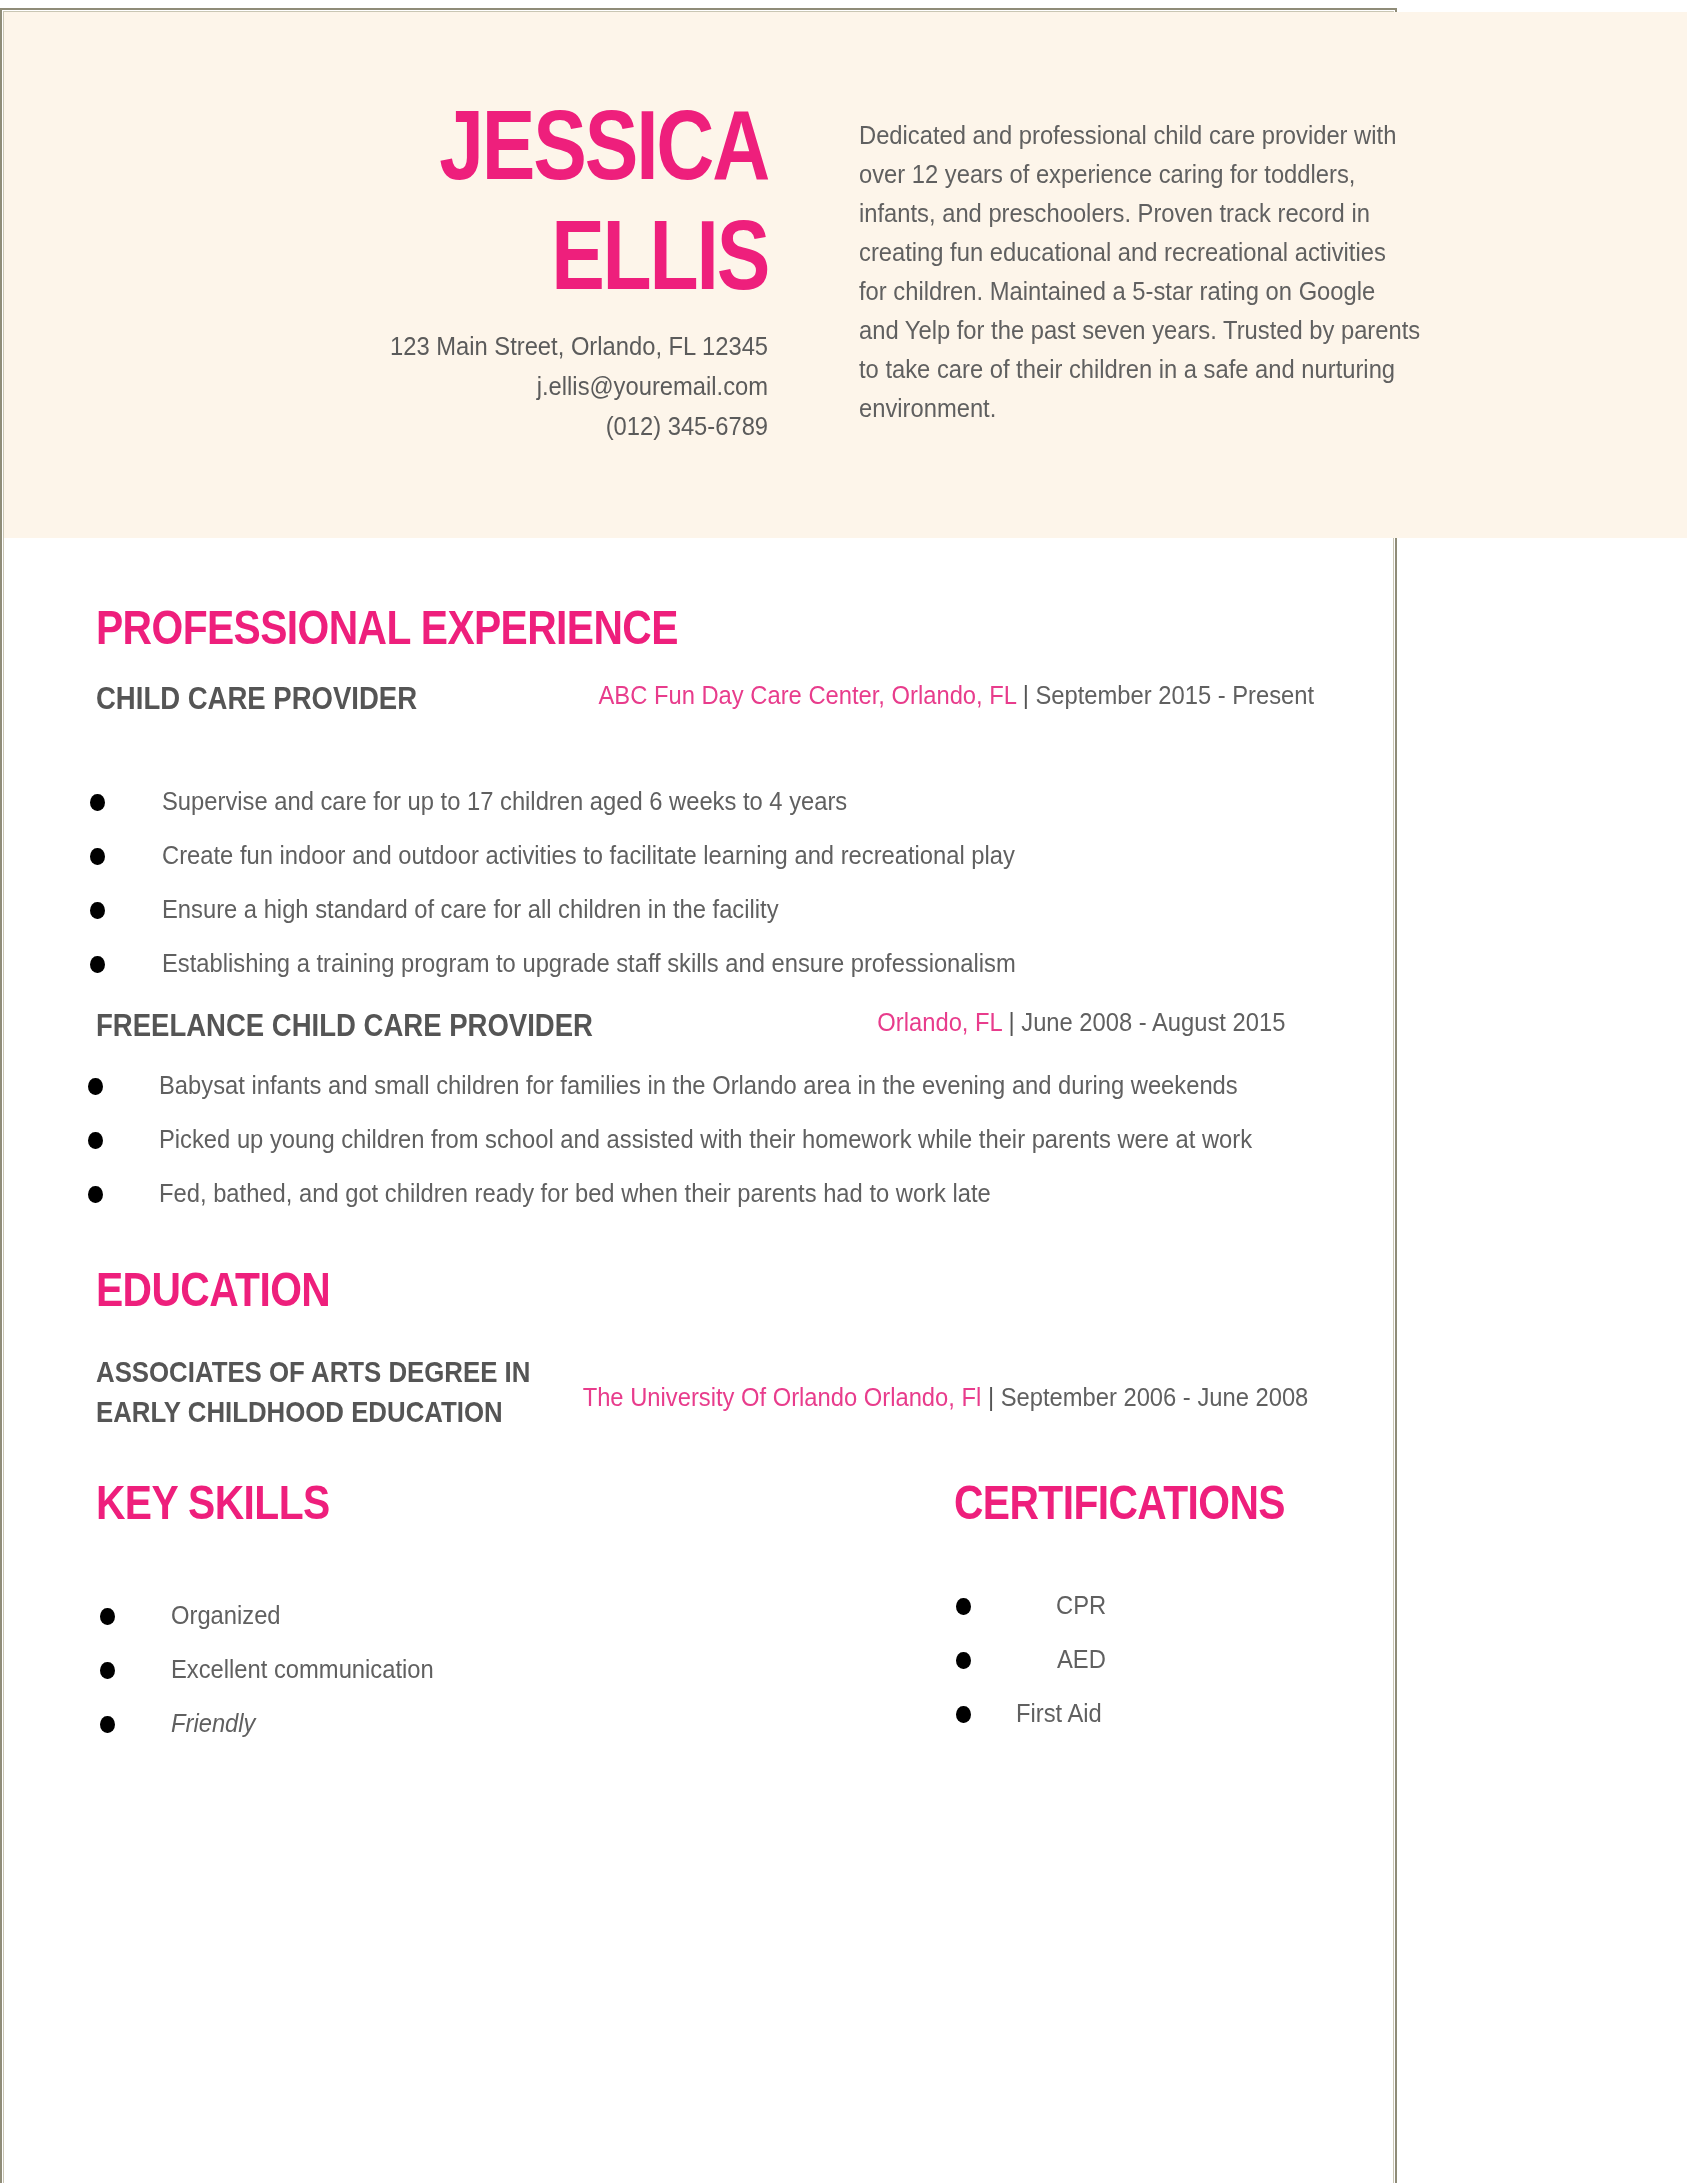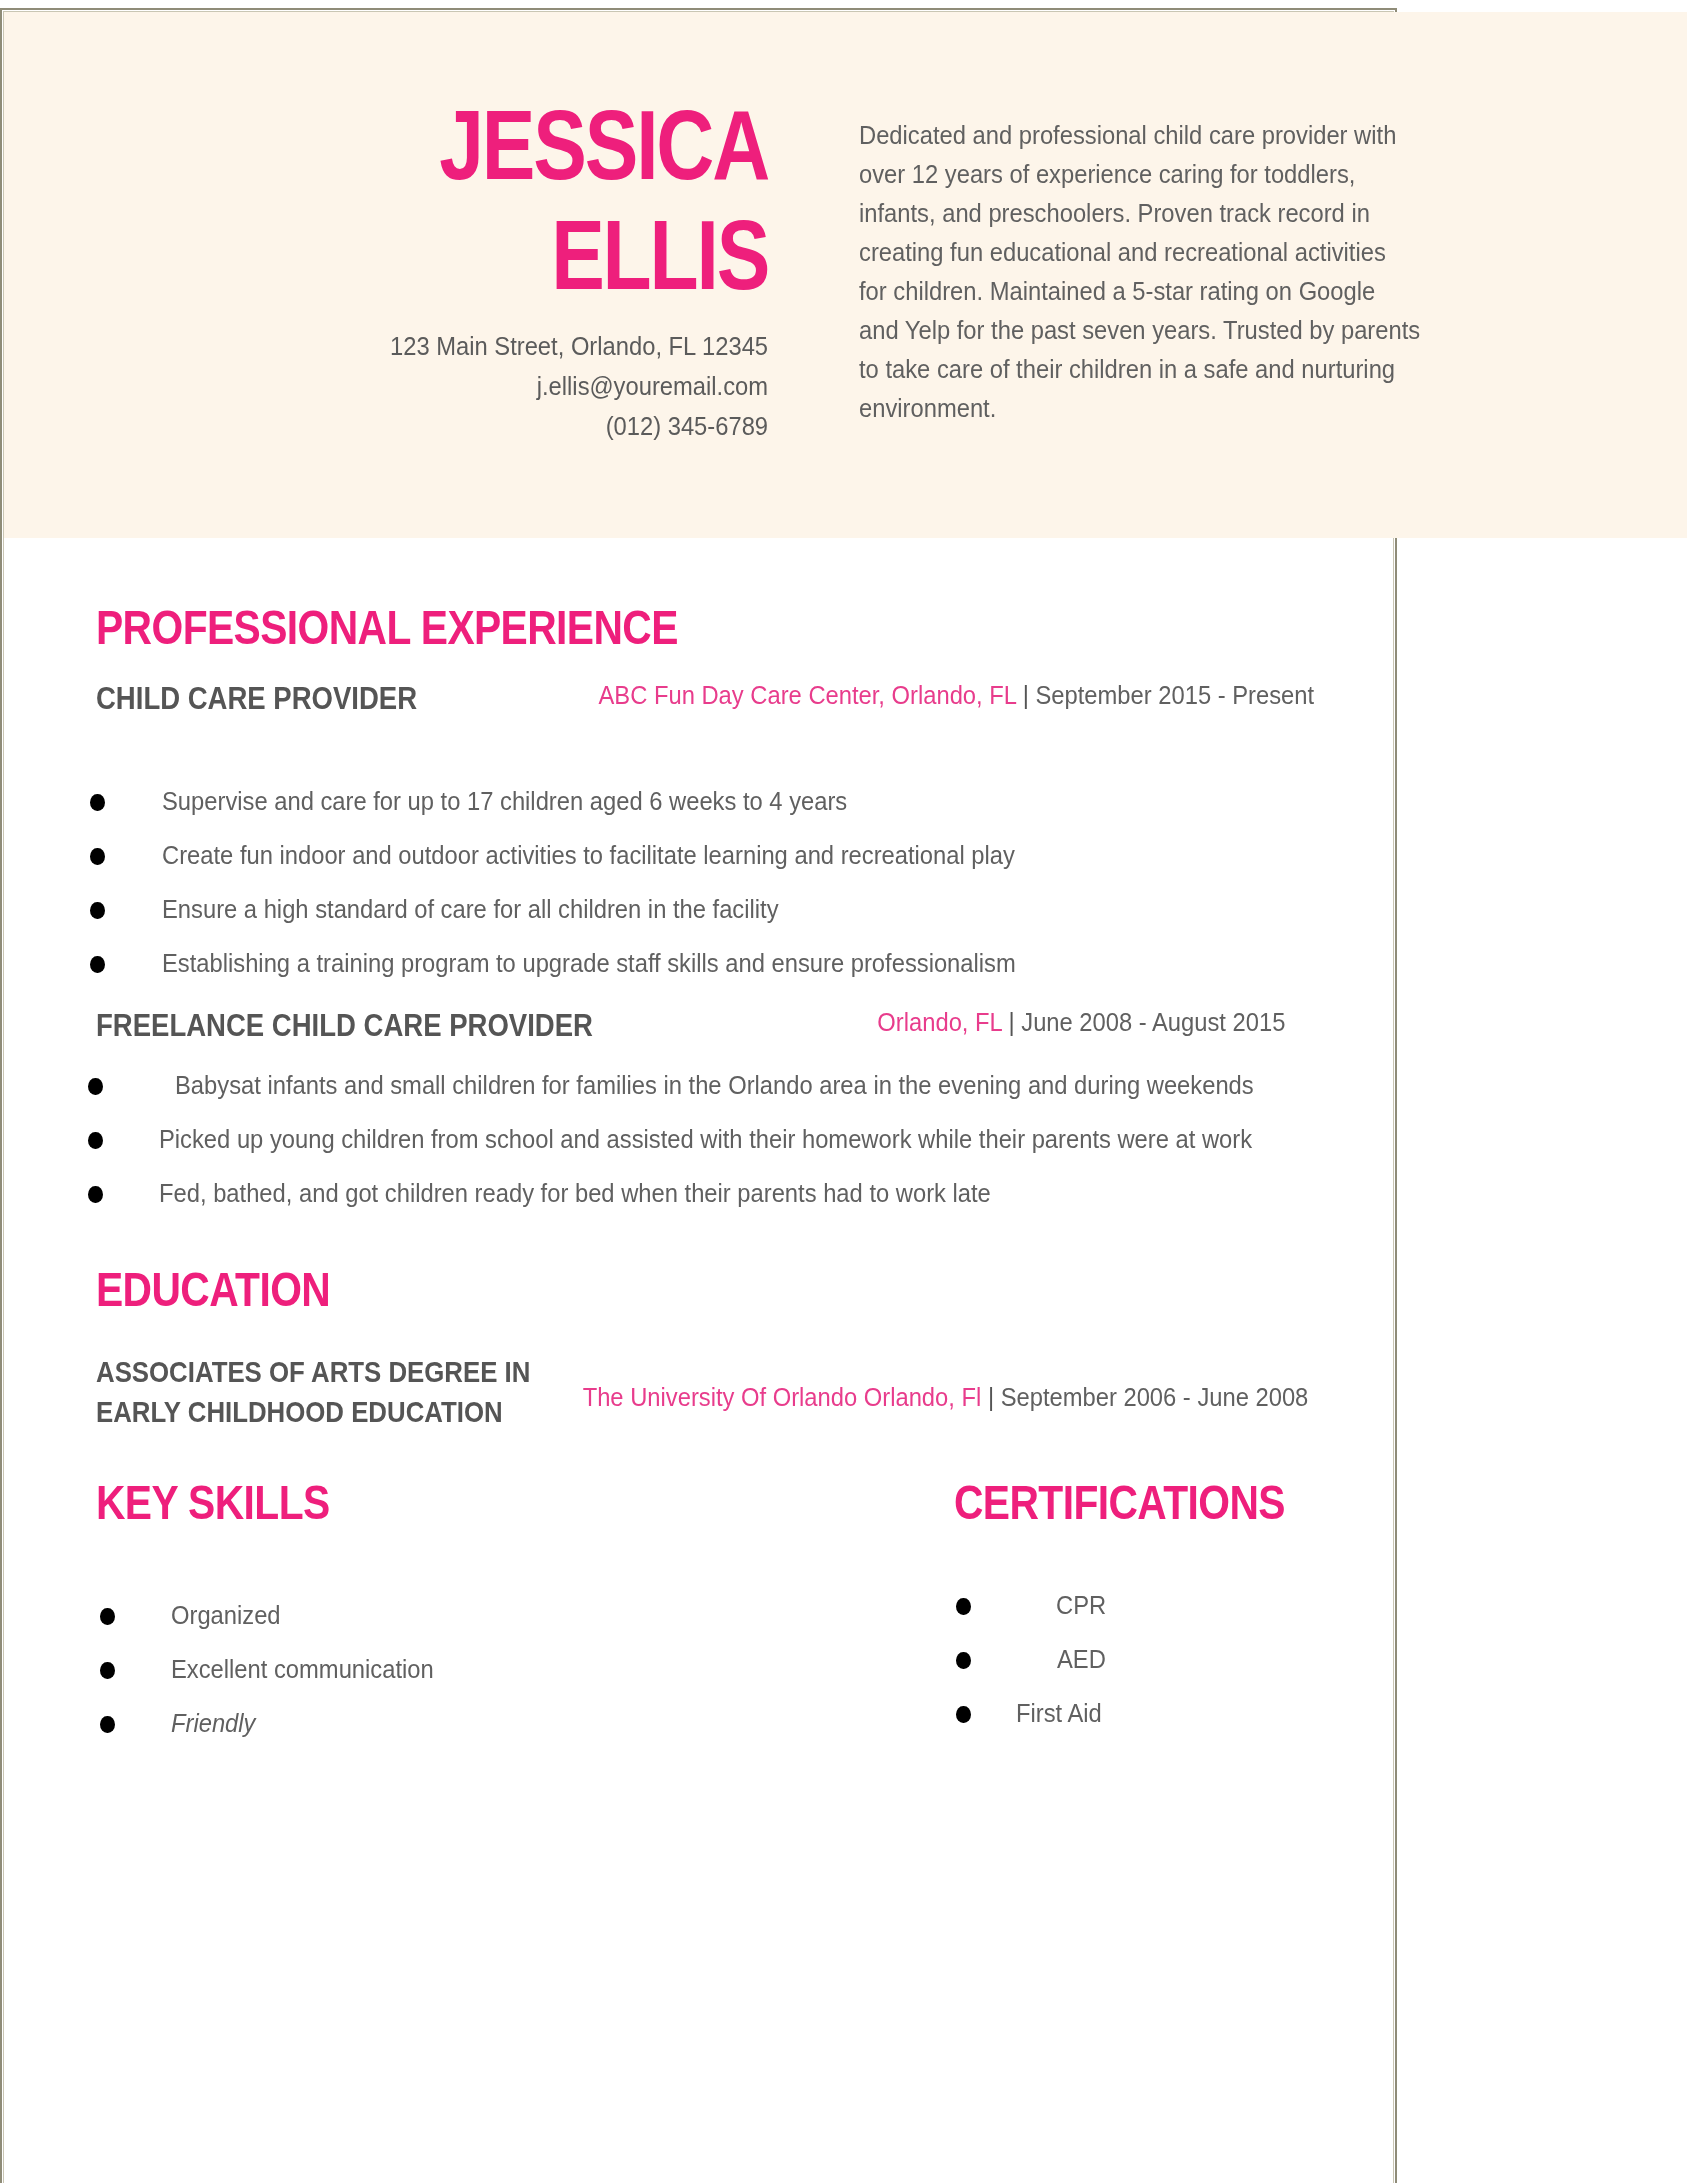--- a/index.html
+++ b/index.html
@@ -155,21 +155,21 @@
     <li style="height:54px;"><span class="dot" style="left:0; top:8px;"></span><span class="txt" style="margin-left:72px;">Create fun indoor and outdoor activities to facilitate learning and recreational play</span></li>
     <li style="height:54px;"><span class="dot" style="left:0; top:8px;"></span><span class="txt" style="margin-left:72px;">Ensure a high standard of care for all children in the facility</span></li>
     <li style="height:54px;"><span class="dot" style="left:0; top:8px;"></span><span class="txt" style="margin-left:72px;">Establishing a training program to upgrade staff skills and ensure professionalism</span></li>
   </ul>
 
   <div class="job-title" style="left:94px; top:997px;">FREELANCE CHILD CARE PROVIDER</div>
   <div class="job-meta" style="right:110px; top:997px;">
     <span class="org">Orlando, FL</span><span class="sep"> | </span><span>June 2008 - August 2015</span>
   </div>
   <ul class="bullets" style="left:86px; top:1060px;">
-    <li style="height:54px;text-align:right;"><span class="dot" style="left:0; top:8px;"></span><span class="txt" style="margin-left:71px;">Babysat infants and small children for families in the Orlando area in the evening and during weekends</span></li>
+    <li style="height:54px;"><span class="dot" style="left:0; top:8px;"></span><span class="txt" style="margin-left:71px;">Babysat infants and small children for families in the Orlando area in the evening and during weekends</span></li>
     <li style="height:54px;"><span class="dot" style="left:0; top:8px;"></span><span class="txt" style="margin-left:71px;">Picked up young children from school and assisted with their homework while their parents were at work</span></li>
     <li style="height:54px;"><span class="dot" style="left:0; top:8px;"></span><span class="txt" style="margin-left:71px;">Fed, bathed, and got children ready for bed when their parents had to work late</span></li>
   </ul>
 
   <div class="section-title" style="left:94px; top:1252px;">EDUCATION</div>
   <div class="degree" style="left:94px; top:1342px;">
     <div>ASSOCIATES OF ARTS DEGREE IN</div>
     <div>EARLY CHILDHOOD EDUCATION</div>
   </div>
   <div class="job-meta" style="right:87px; top:1372px;">

